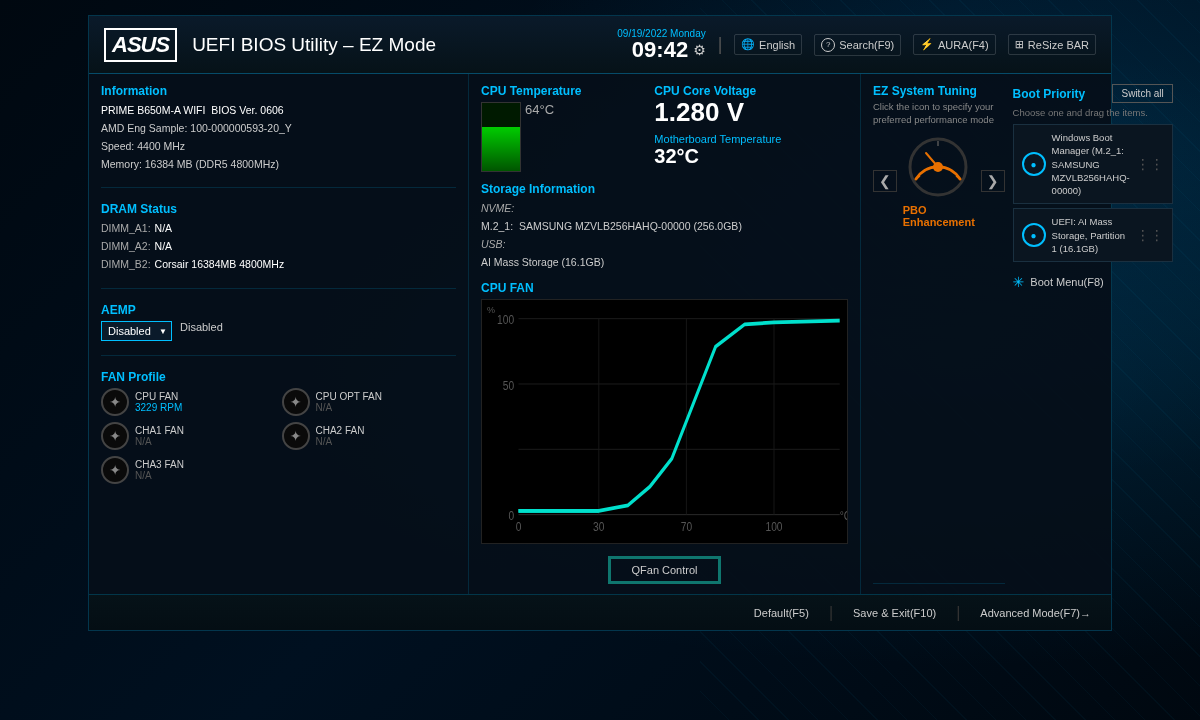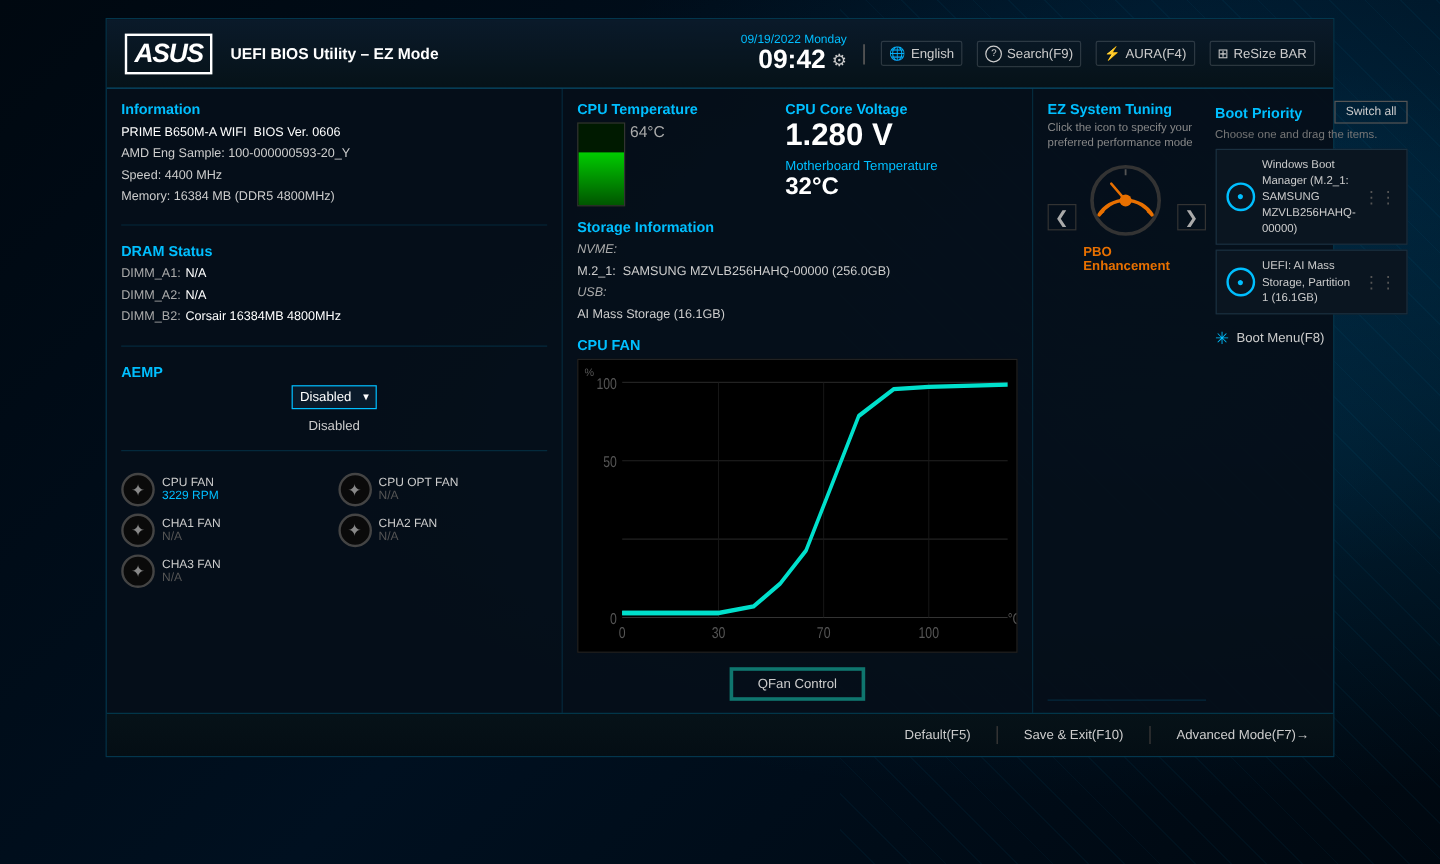--- a/index.html
+++ b/index.html
@@ -58,22 +58,22 @@
       font-size: 22px;
       font-weight: 900;
       letter-spacing: -1px;
       border: 2px solid #fff;
       padding: 2px 6px;
       font-style: italic;
     }
 
     .bios-title {
       color: #fff;
-      font-size: 13px;
-      font-weight: 700;
+      font-size: 19px;
+      font-weight: 400;
       flex: 1;
     }
 
     .header-right {
       display: flex;
       align-items: center;
       gap: 12px;
     }
 
     .datetime {
@@ -184,24 +184,23 @@
       font-size: 10.5px;
       line-height: 1.7;
     }
     .dram-row .label { color: #aaa; }
     .dram-row .value { color: #fff; margin-left: 4px; }
 
     
     .aemp-section {}
     .aemp-row {
       display: flex;
-      align-items: center;
+      align-items: flex-start;
       gap: 8px;
       margin-top: 4px;
-      flex-direction: column;
     }
     .aemp-select {
       background: #0a1a2a;
       border: 1px solid #00bfff;
       color: #fff;
       font-size: 11px;
       padding: 3px 20px 3px 6px;
       appearance: none;
       -webkit-appearance: none;
       cursor: pointer;
@@ -557,20 +556,21 @@
               <option>Profile 2</option>
             </select>
           </div>
           <span class="aemp-label">Disabled</span>
         </div>
       </div>
 
       <hr class="divider-line">
 
       <div class="fan-section">
+        <div class="section-title">FAN Profile</div>
         <div class="fan-grid">
           <div class="fan-item">
             <div class="fan-icon">✦</div>
             <div class="fan-info">
               <div class="fan-name">CPU FAN</div>
               <div class="fan-rpm">3229 RPM</div>
             </div>
           </div>
           <div class="fan-item">
             <div class="fan-icon">✦</div>

